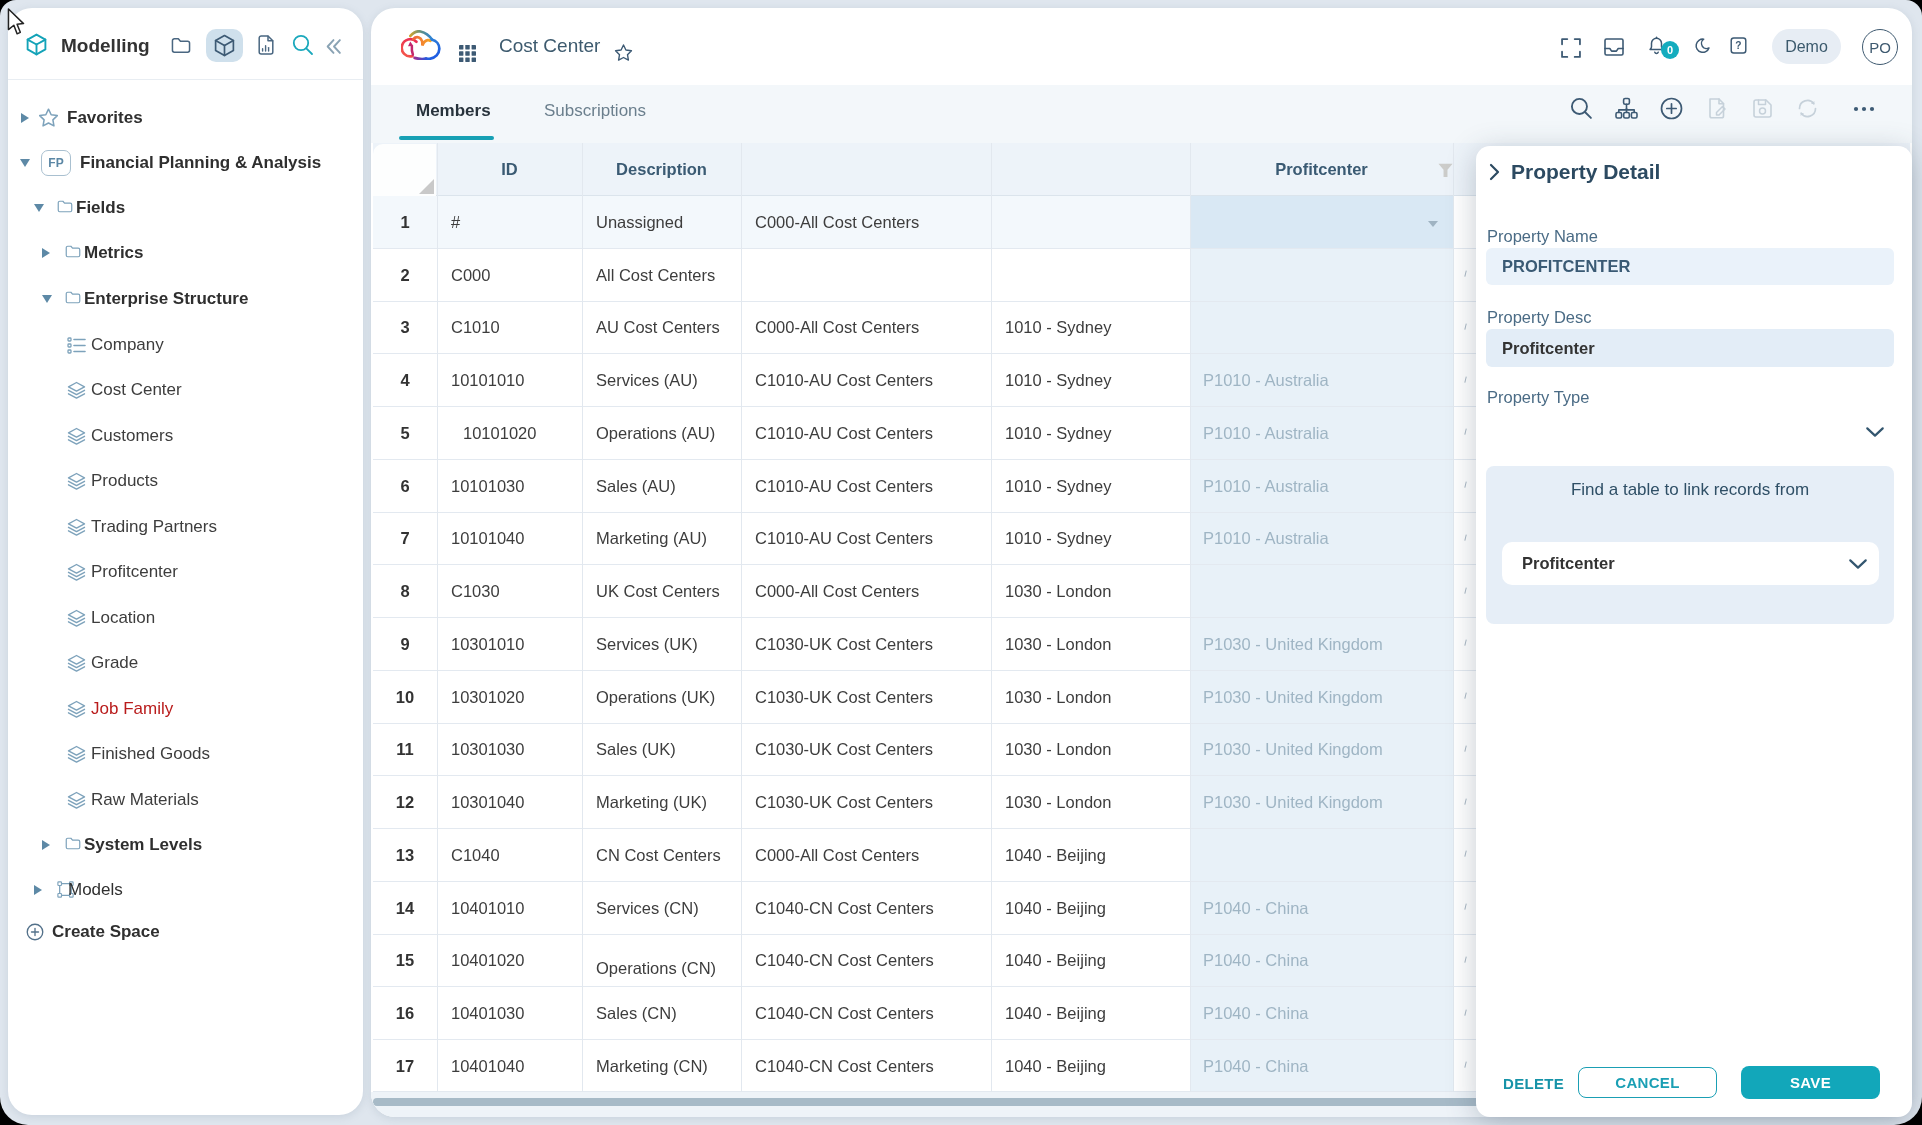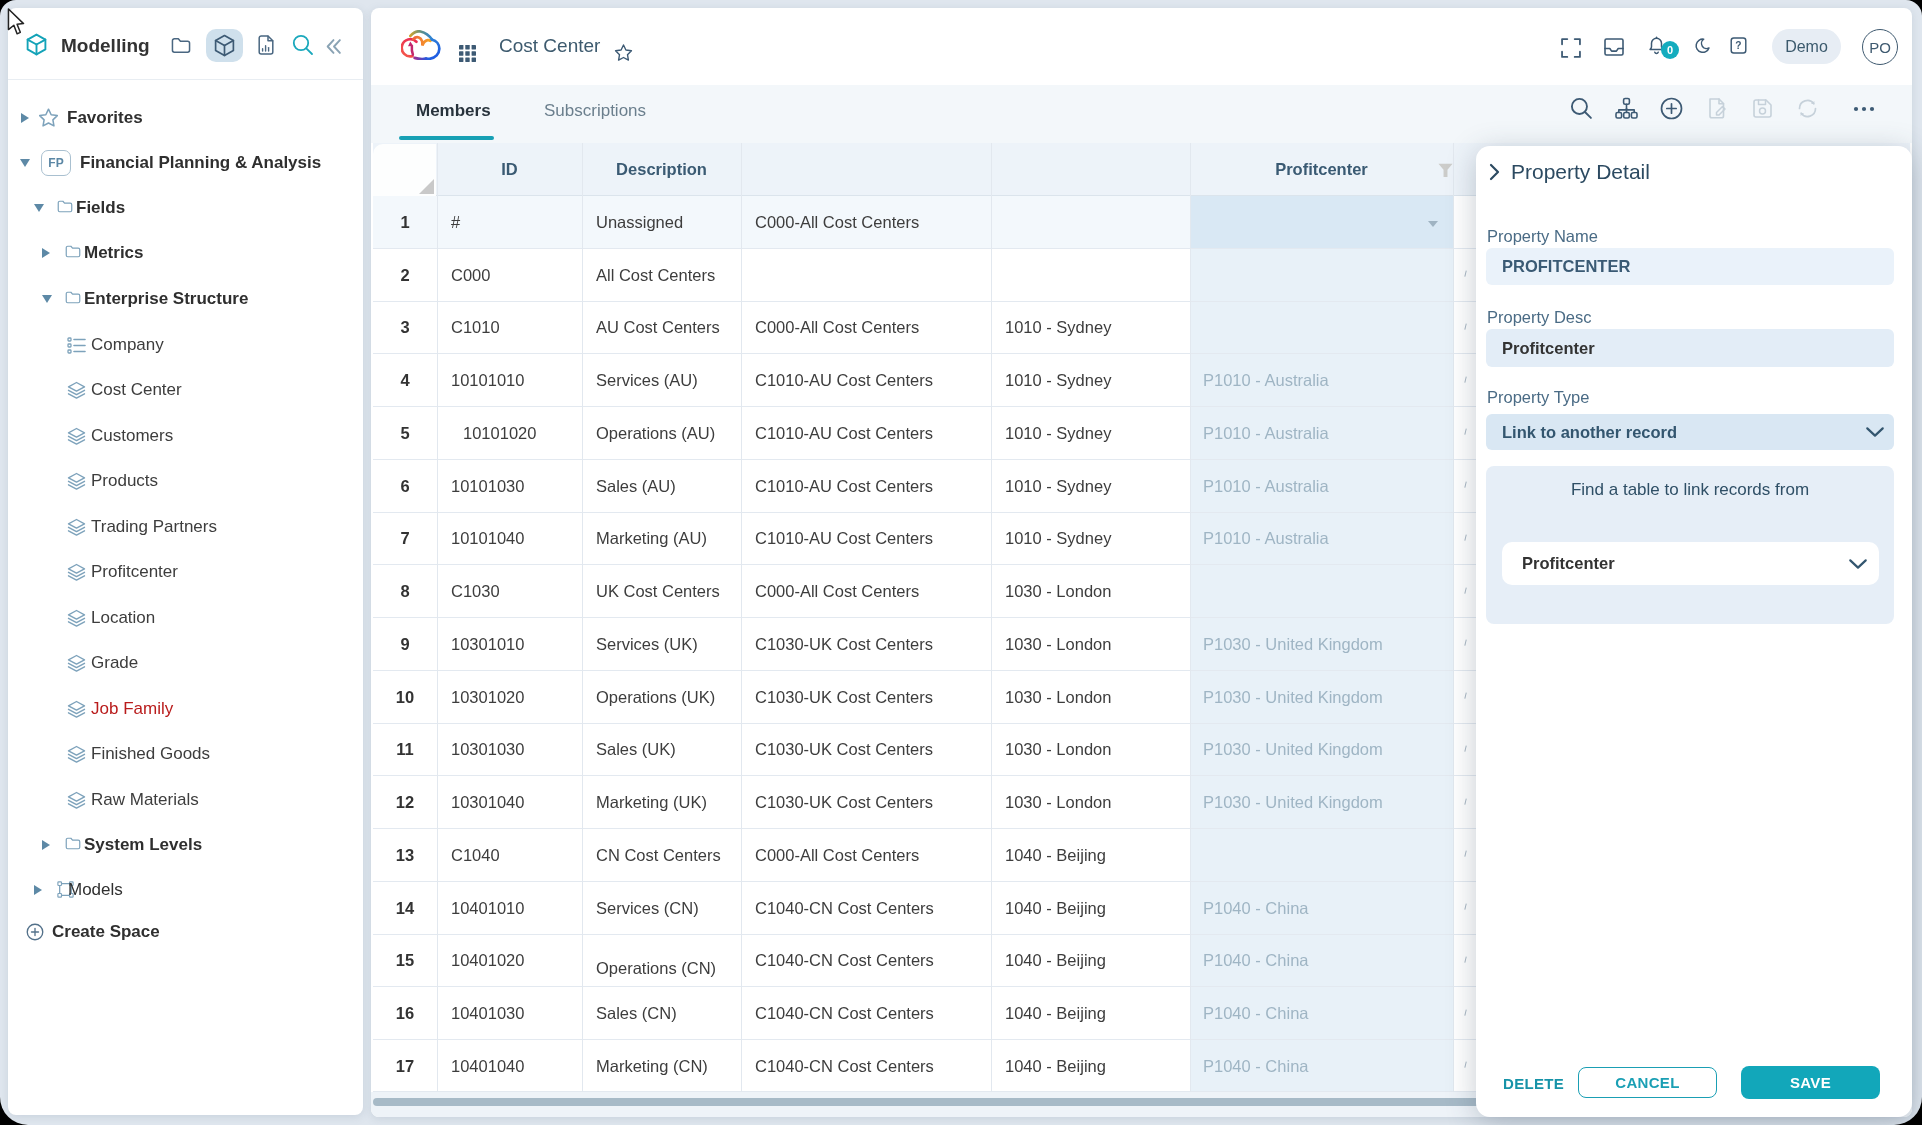--- a/index.html
+++ b/index.html
@@ -1,18 +1,18 @@
 <!DOCTYPE html>
 <html><head><meta charset="utf-8"><title>Cost Center</title><style>
 *{margin:0;padding:0;box-sizing:border-box}
 html,body{width:1922px;height:1125px}
 body{background:#000;font-family:"Liberation Sans",sans-serif;position:relative;overflow:hidden}
 .win{position:absolute;inset:0;background:#dfe6ee;border-radius:16px 16px 28px 28px;overflow:hidden}
 .abs{position:absolute}
-.card{position:absolute;background:#fff;border-radius:8px}
+.card{position:absolute;background:#fff;border-radius:24px}
 .sidebar{left:8px;top:8px;width:355px;height:1107px;box-shadow:0 2px 8px rgba(100,120,145,.18)}
 .main{left:371px;top:8px;width:1541px;height:1109px;overflow:hidden;box-shadow:0 2px 8px rgba(100,120,145,.18)}
 .panel{left:1476px;top:146px;width:436px;height:971px;border-radius:14px;box-shadow:0 6px 30px rgba(50,70,90,.28)}
 svg{display:block}
 .caret-r{width:0;height:0;border-left:8px solid #5d89a6;border-top:5px solid transparent;border-bottom:5px solid transparent}
 .caret-d{width:0;height:0;border-top:8px solid #5d89a6;border-left:5px solid transparent;border-right:5px solid transparent}
 .cell{position:absolute;overflow:hidden;white-space:nowrap;font-size:16.5px;color:#3d3d3d;display:flex;align-items:center}
 .hcell{position:absolute;display:flex;align-items:center;justify-content:center;font-weight:bold;font-size:16.5px;color:#3a5a73}
 </style></head><body>
 <div class="win">
@@ -505,27 +505,26 @@
 <div class="abs" style="left:1082px;top:135px;width:1px;height:949px;background:#e2e8ef"></div>
 <div class="abs" style="left:0;top:1084px;width:100%;height:25px;background:#eef3f8"></div>
 <div class="abs" style="left:2px;top:1090px;width:1520px;height:8px;border-radius:4px;background:#a7bac7"></div>
 </div>
 <div class="card panel">
 <div class="abs" style="left:12px;top:17px">
         <svg width="13" height="18" viewBox="0 0 13 18" style="">
           <path d="M3 2 L10 9 L3 16" fill="none" stroke="#2c4a61" stroke-width="2.2" stroke-linecap="round" stroke-linejoin="round"></path>
         </svg>
       </div>
-<div class="abs" style="left:35px;top:14px;font-size:21px;font-weight:normal;color:#2c4a61">Property Detail</div>
+<div class="abs" style="left:35px;top:14px;font-size:21px;font-weight:bold;color:#2c4a61">Property Detail</div>
 <div class="abs" style="left:11px;top:81px;font-size:16.5px;color:#4a6b85">Property Name</div>
 <div class="abs" style="left:10px;top:102px;width:408px;height:37px;background:#eaf2fa;border-radius:6px;display:flex;align-items:center;padding-left:16px;font-size:16.5px;font-weight:bold;color:#3a5a74">PROFITCENTER</div>
 <div class="abs" style="left:11px;top:162px;font-size:16.5px;color:#4a6b85">Property Desc</div>
 <div class="abs" style="left:10px;top:183px;width:408px;height:38px;background:#e3edf7;border-radius:6px;display:flex;align-items:center;padding-left:16px;font-size:16.5px;font-weight:bold;color:#333">Profitcenter</div>
 <div class="abs" style="left:11px;top:242px;font-size:16.5px;color:#4a6b85">Property Type</div>
-<div class="abs" style="left:10px;top:268px;width:408px;height:36px;background:#d9e7f3;border-radius:6px;display:flex;align-items:center;padding-left:16px;font-size:16.5px;font-weight:bold;color:#33566f">Link to another record</div>
 <div class="abs" style="left:389px;top:278px">
         <svg width="20" height="16" viewBox="0 0 22 17" style="">
           <path d="M2.5 4.5 L11 12.5 19.5 4.5" fill="none" stroke="#33566f" stroke-width="2.4" stroke-linecap="round" stroke-linejoin="round"></path>
         </svg>
       </div>
 <div class="abs" style="left:10px;top:320px;width:408px;height:158px;background:#e6eef7;border-radius:8px"></div>
 <div class="abs" style="left:10px;top:334px;width:408px;text-align:center;font-size:17px;color:#2f4f66">Find a table to link records from</div>
 <div class="abs" style="left:26px;top:396px;width:377px;height:43px;background:#fff;border-radius:10px;display:flex;align-items:center;padding-left:20px;font-size:16.5px;font-weight:bold;color:#333">Profitcenter</div>
 <div class="abs" style="left:372px;top:410px">
         <svg width="20" height="16" viewBox="0 0 22 17" style="">

